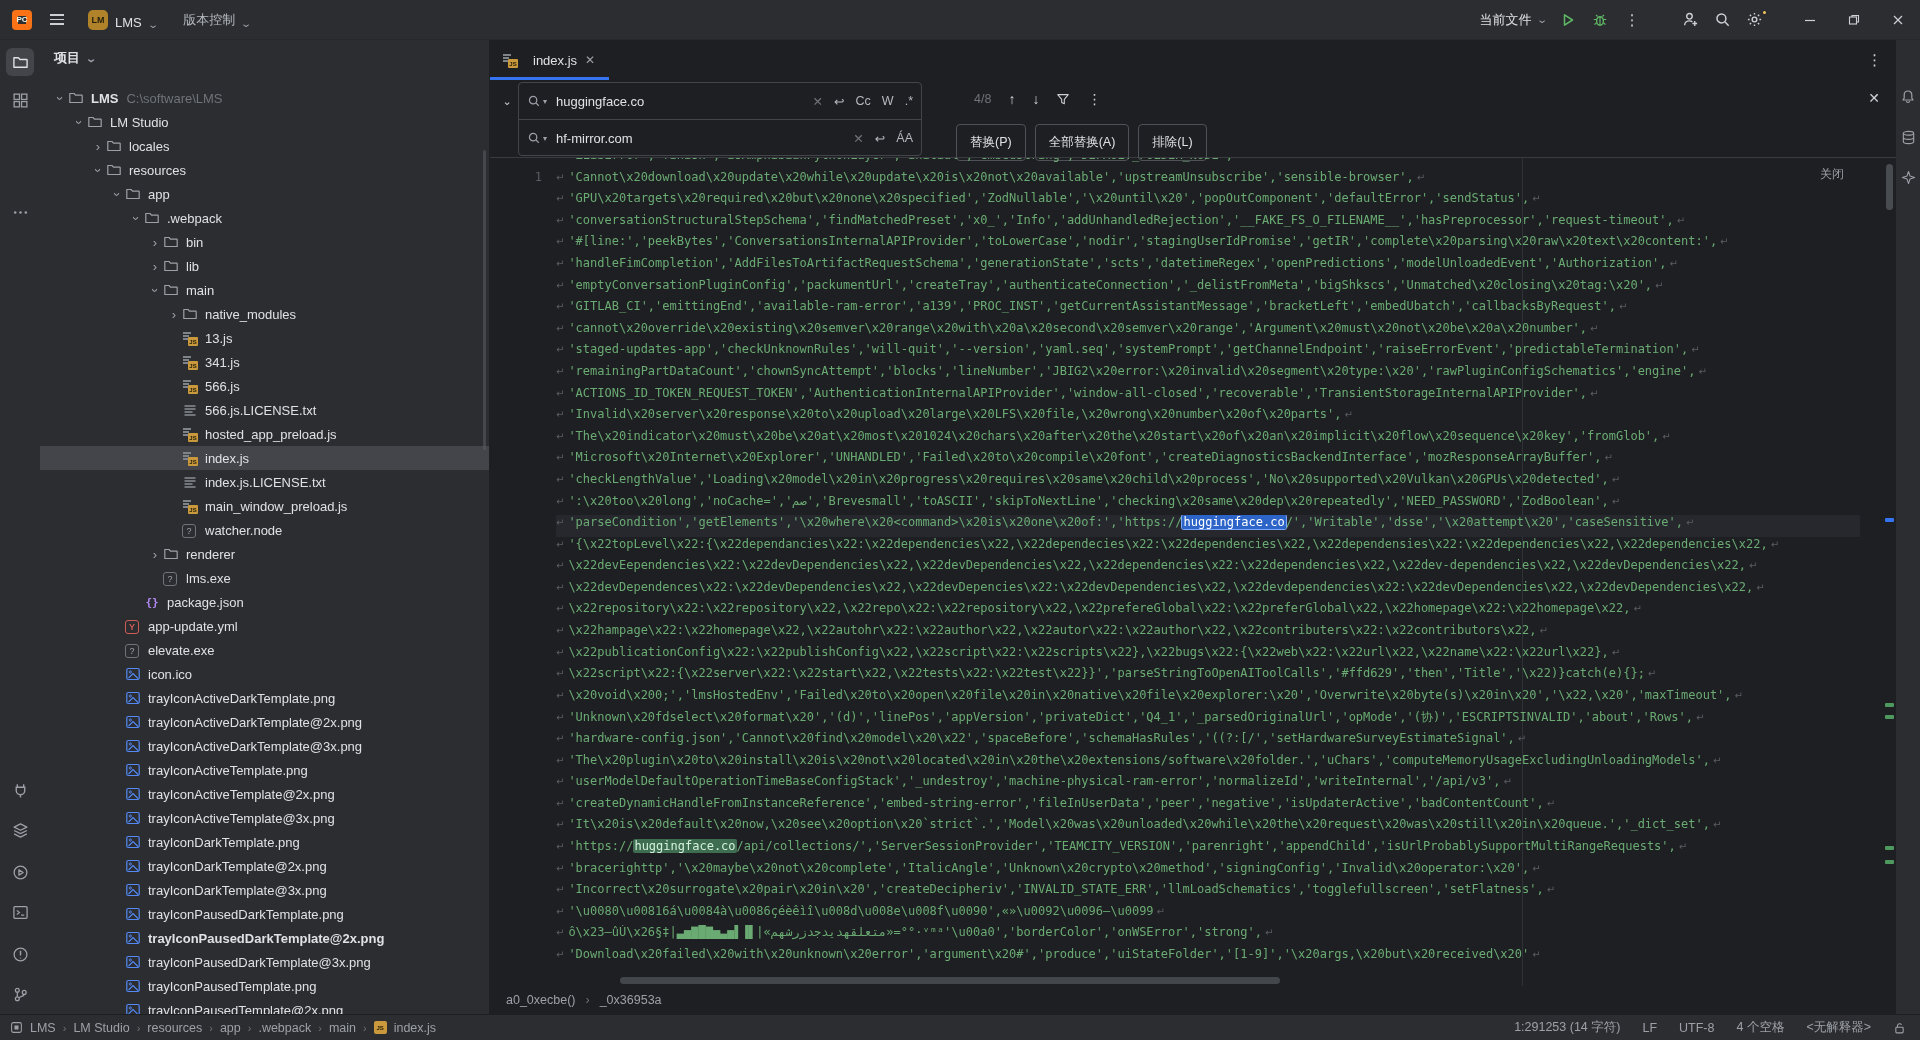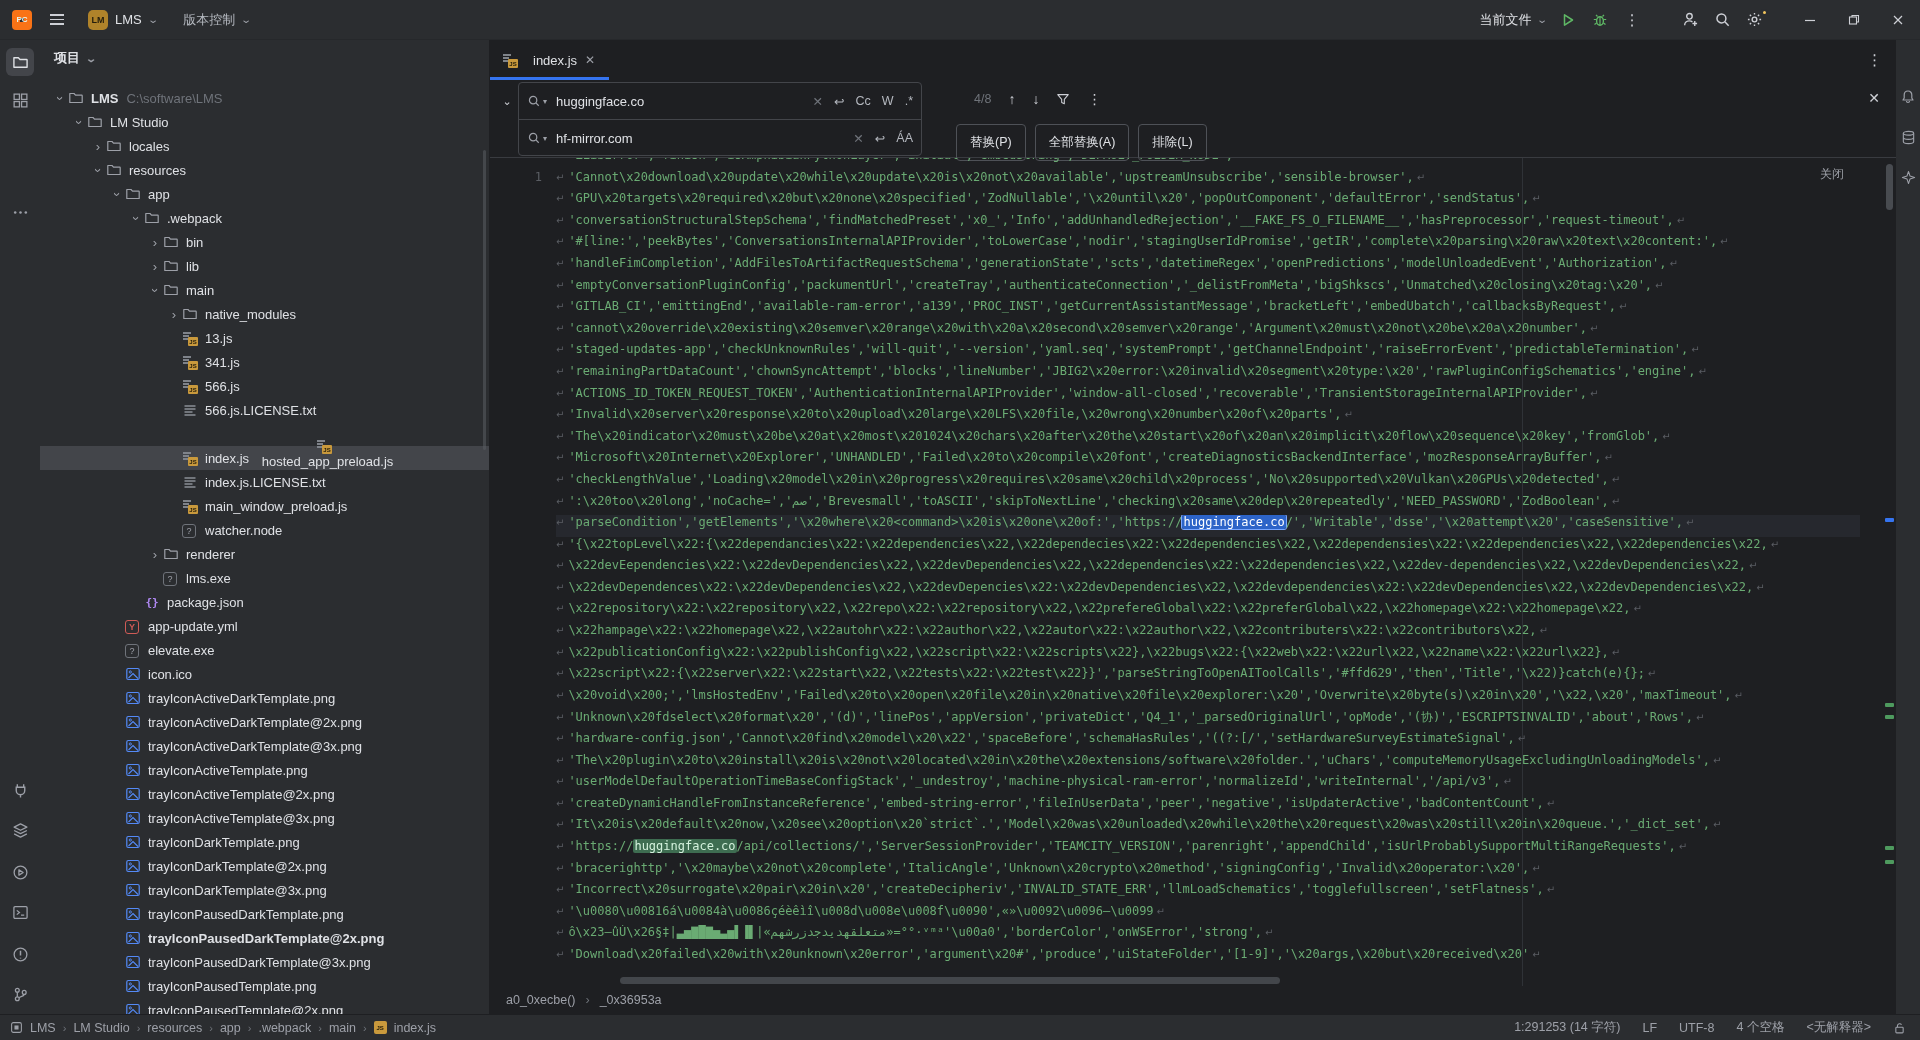--- a/index.html
+++ b/index.html
@@ -5,25 +5,25 @@
   * { margin:0; padding:0; box-sizing:border-box; }
   html,body { width:1920px; height:1040px; overflow:hidden; background:#1e1f22;
     font-family:"Liberation Sans", sans-serif; color:#dfe1e5; -webkit-font-smoothing:antialiased; }
   #app { width:1920px; height:1040px; display:flex; flex-direction:column; }
 
   
   #toolbar { height:40px; background:#2b2d30; display:flex; align-items:center; flex:0 0 40px;
     border-bottom:1px solid #26282b; }
   .tb-left { display:flex; align-items:center; gap:14px; padding-left:12px; }
   .tb-right { margin-left:auto; display:flex; align-items:center; }
-  .pc-logo { width:20px; height:20px; border:8px solid #f97316; border-radius:4px; display:flex;
+  .pc-logo { width:20px; height:20px; border:6px solid #f97316; border-radius:4px; display:flex;
     align-items:center; justify-content:center; font-size:8px; font-weight:bold; color:#e8f7ef; }
   .hamburger { display:flex; flex-direction:column; gap:3px; padding:4px; cursor:pointer; }
   .hamburger i { width:14px; height:1.6px; background:#ced0d6; display:block; }
-  .proj-chip { display:flex; align-items:center; gap:7px; padding:3px 6px; border-radius:6px; cursor:pointer; }
+  .proj-chip { display:flex; align-items:flex-end; gap:7px; padding:3px 6px; border-radius:6px; cursor:pointer; }
   .lm-badge { width:20px; height:20px; border-radius:5px; background:#b0832a; color:#241d0c;
     font-size:9px; font-weight:bold; display:flex; align-items:center; justify-content:center; }
   .chev { color:#9da0a8; font-size:10px; transform:scaleX(1.4); display:inline-block; }
   .tb-text { font-size:13px; color:#dfe1e5; }
   .tb-text.dim { color:#b4b8bf; }
   .tb-btn { height:30px; min-width:32px; display:flex; align-items:center; justify-content:center;
     gap:6px; border-radius:6px; cursor:pointer; padding:0 6px; }
   .win-btn { width:44px; height:40px; display:flex; align-items:center; justify-content:center;
     color:#ced0d6; font-size:13px; cursor:pointer; }
   .gear-wrap { position:relative; }
@@ -413,21 +413,21 @@
           </div>
           <div class="tree-row" style="padding-left: 126px;">
             <span class="tree-chev"></span>
             <span class="tree-ic">
               <svg class="ic" width="16" height="16" viewBox="0 0 16 16">
                 <path d="M2.5 4 H13.5 M2.5 7 H13.5 M2.5 10 H10.5 M2.5 13 H13.5" stroke="#8a8e95" stroke-width="1.3"></path>
               </svg>
             </span>
             <span class="tree-label">566.js.LICENSE.txt</span>
           </div>
-          <div class="tree-row" style="padding-left: 126px; flex-direction: column;">
+          <div class="tree-row" style="padding-left: 126px;">
             <span class="tree-chev"></span>
             <span class="tree-ic ic-js">
               <span class="l l1"></span>
               <span class="l l2"></span>
               <span class="l l3"></span>
               <span class="jsbox">JS</span>
             </span>
             <span class="tree-label">hosted_app_preload.js</span>
           </div>
           <div class="tree-row selected" style="padding-left: 126px;">

